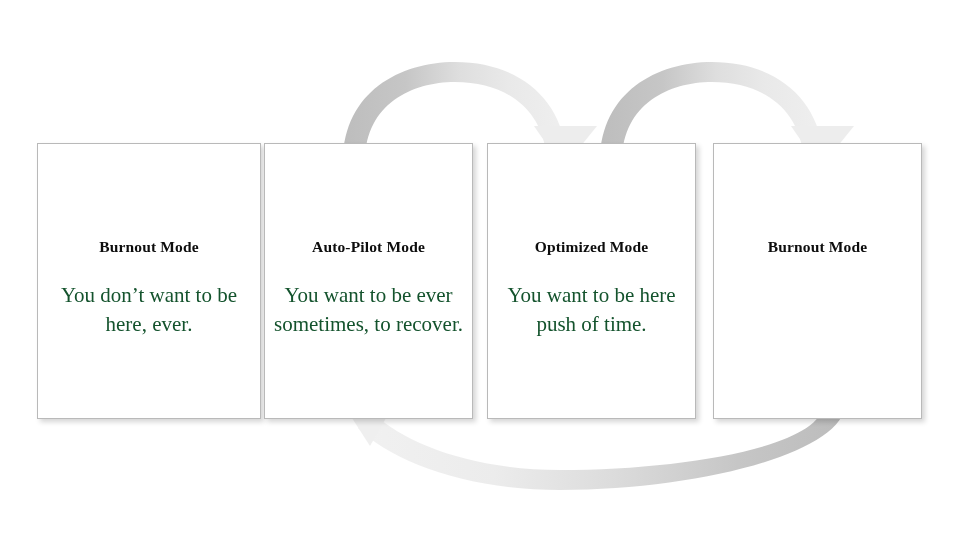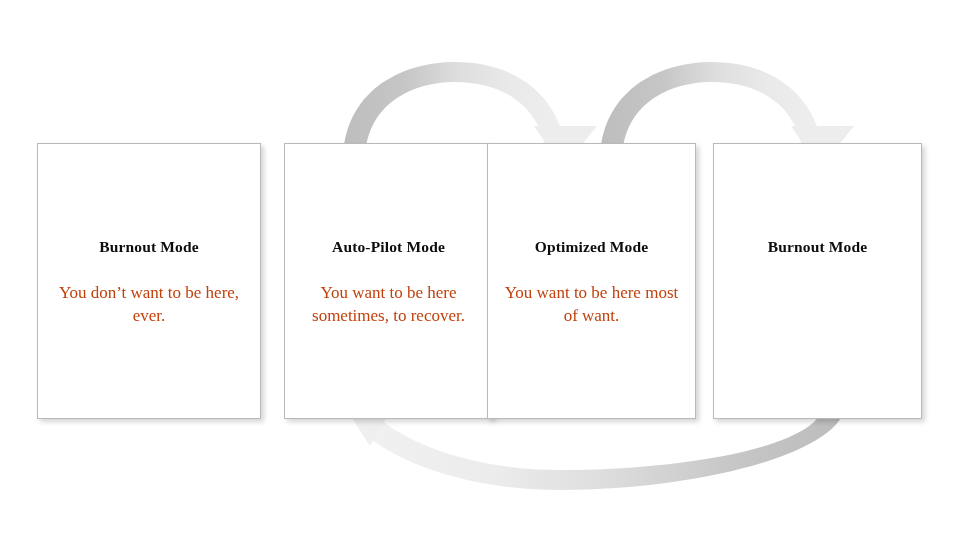--- a/index.html
+++ b/index.html
@@ -50,40 +50,40 @@
     border: 1px solid #b9b9b9;
     box-sizing: border-box;
     box-shadow: 3px 3px 5px rgba(0, 0, 0, 0.17);
     display: flex;
     flex-direction: column;
     align-items: center;
     justify-content: flex-start;
   }
 
   .card-0 { left: 37px;  width: 224px; }
-  .card-1 { left: 264px; width: 209px; margin-left: 20px; }
+  .card-1 { left: 264px; width: 209px; }
   .card-2 { left: 487px; width: 209px; }
   .card-3 { left: 713px; width: 209px; }
 
   .card-title {
     margin-top: 94px;
     font-size: 15.5px;
     font-weight: bold;
     color: #0d0d0d;
     text-align: center;
     line-height: 1.2;
     letter-spacing: 0.15px;
     width: 100%;
   }
 
   .card-body {
     margin-top: 24px;
-    font-size: 17px;
+    font-size: 21px;
     font-weight: normal;
-    color: #c2410c;
+    color: #14532d;
     text-align: center;
     line-height: 1.38;
     width: 92%;
   }
 </style>
 </head>
 <body>
 
 <div id="stage">
 
@@ -150,26 +150,26 @@
 
   <div id="card-row">
 
     <div class="card card-0">
       <div class="card-title">Burnout Mode</div>
       <div class="card-body">You don’t want to be here, ever.</div>
     </div>
 
     <div class="card card-1">
       <div class="card-title">Auto-Pilot Mode</div>
-      <div class="card-body">You want to be here sometimes, to recover.</div>
+      <div class="card-body">You want to be ever sometimes, to recover.</div>
     </div>
 
     <div class="card card-2">
       <div class="card-title">Optimized Mode</div>
-      <div class="card-body">You want to be here most of want.</div>
+      <div class="card-body">You want to be here push of time.</div>
     </div>
 
     <div class="card card-3">
       <div class="card-title">Burnout Mode</div>
     </div>
 
   </div>
 </div>
 
 </body></html>

